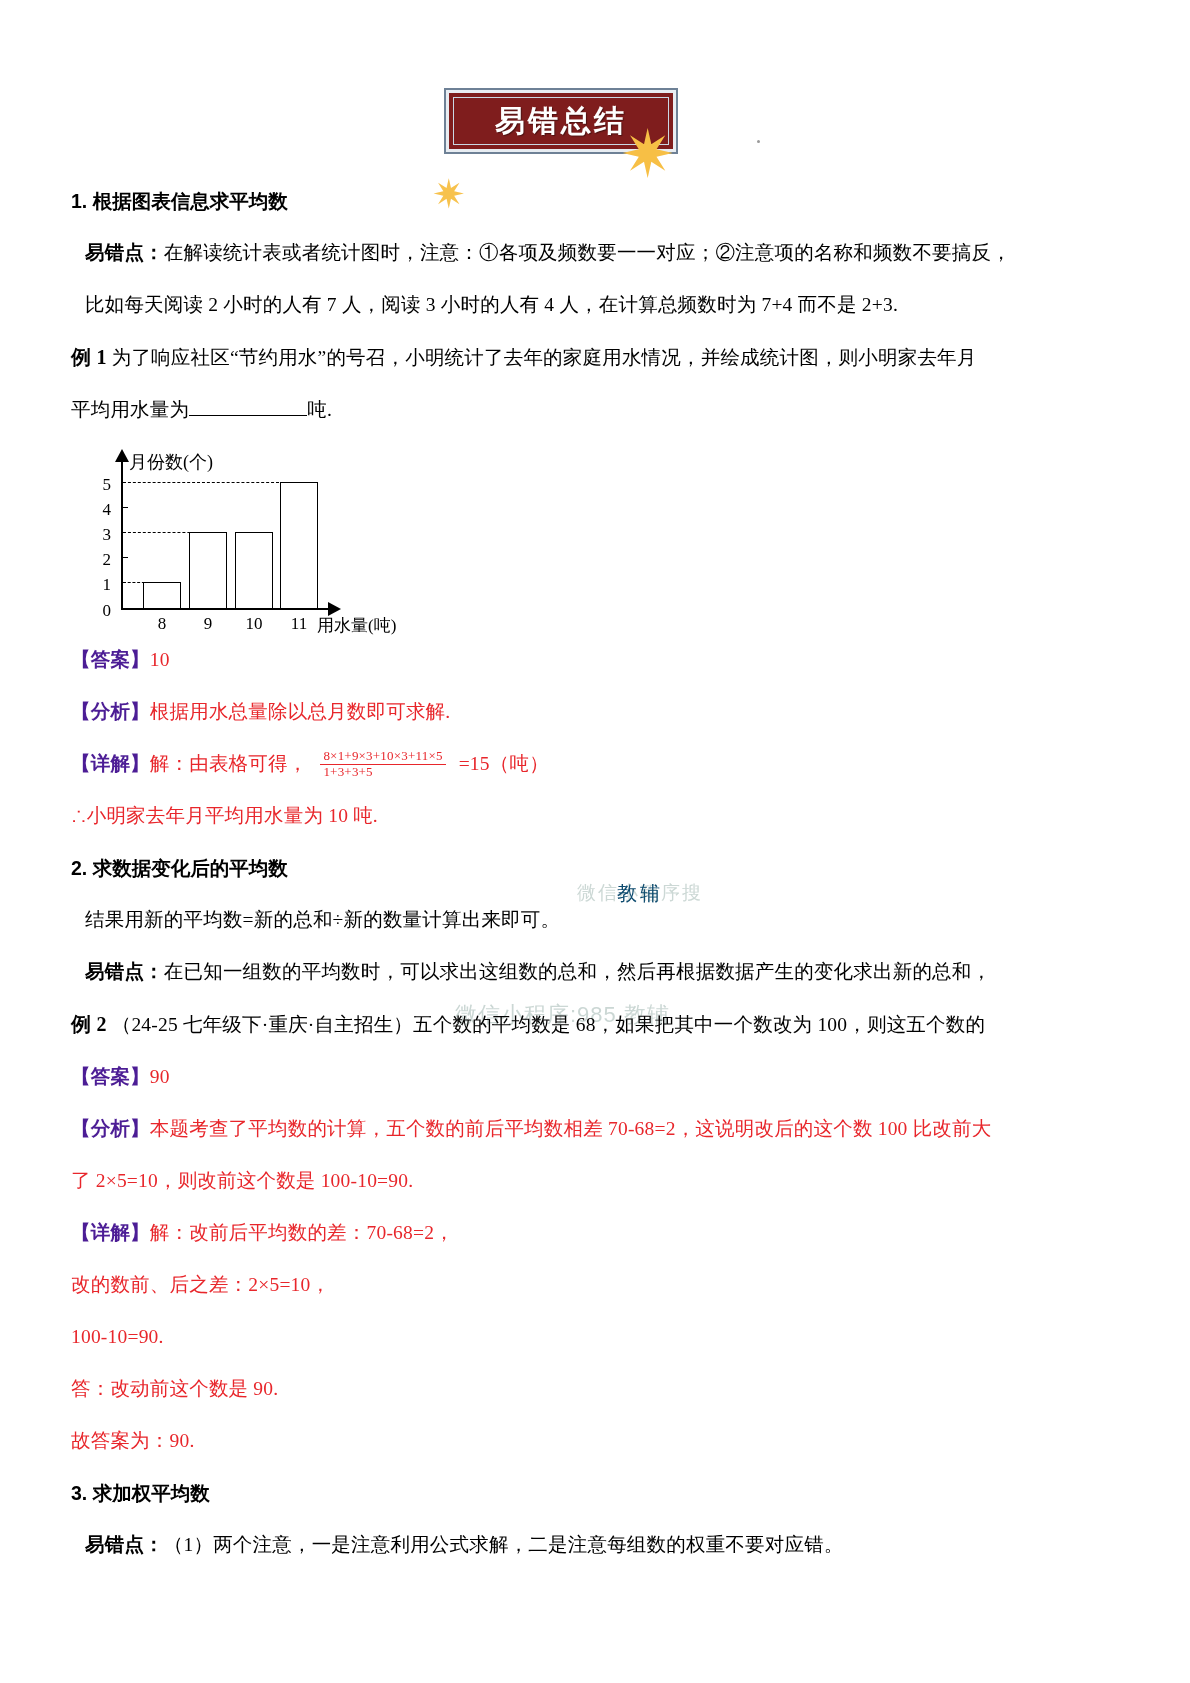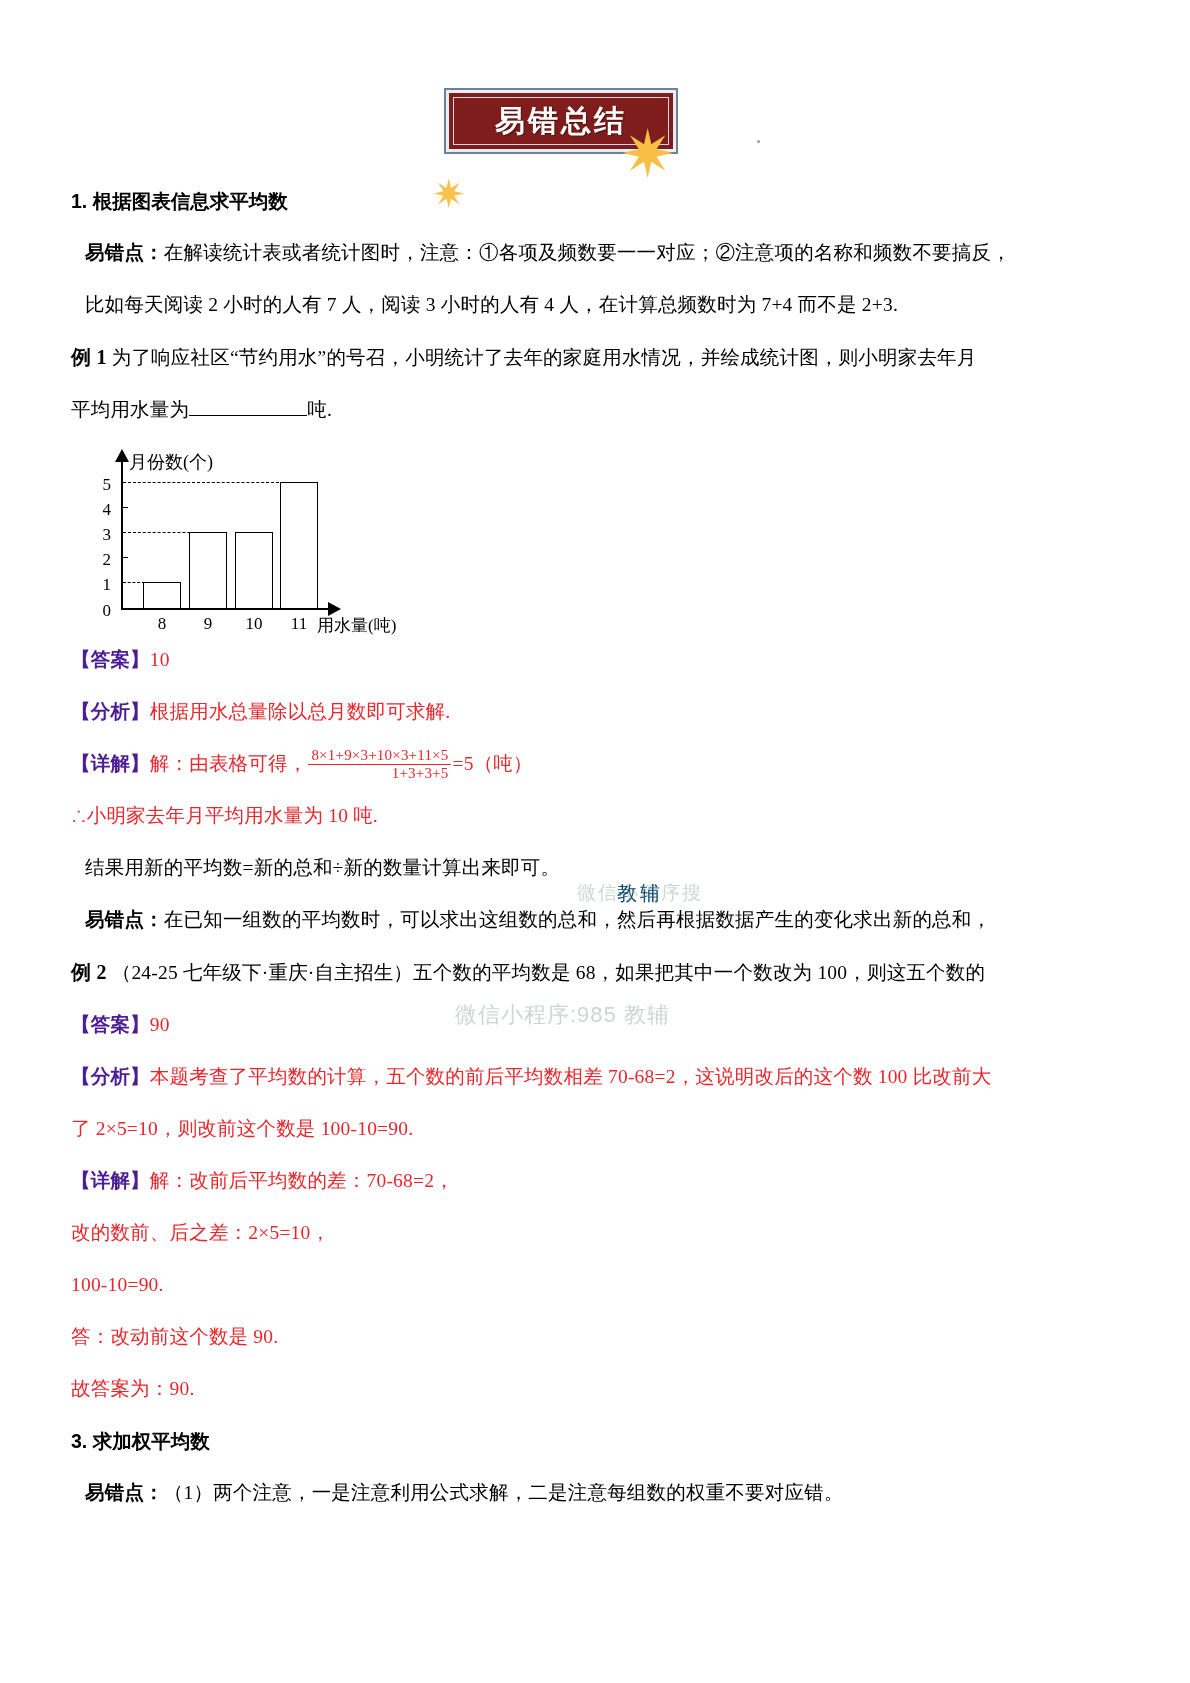--- a/index.html
+++ b/index.html
@@ -231,24 +231,24 @@
     position: absolute;
     top: 172px;
     font-size: 17px;
     transform: translateX(-50%);
   }
 
   
   .frac {
     display: inline-block;
     vertical-align: middle;
-    text-align: right;
-    font-size: 15px;
+    text-align: left;
+    font-size: 13px;
     line-height: 1.15;
-    margin: 0 1px;
+    margin: 0 13px;
     position: relative;
     top: -1px;
   }
   .frac .num { display: block; padding: 0 3px; }
   .frac .den { display: block; border-top: 1.4px solid #e8262b; padding: 0 3px; }
 
   
   .footer {
     position: absolute;
     left: 0;
@@ -336,27 +336,28 @@
 
     <p class="line">
       <span class="redtag">【答案】</span><span class="red">10</span>
     </p>
 
     <p class="line">
       <span class="redtag">【分析】</span><span class="red">根据用水总量除以总月数即可求解.</span>
     </p>
 
     <p class="line">
-      <span class="redtag">【详解】</span><span class="red">解：由表格可得，</span><span class="frac red"><span class="num">8×1+9×3+10×3+11×5</span><span class="den">1+3+3+5</span></span><span class="red">=5（吨）</span>
+      <span class="redtag">【详解】</span><span class="red">解：由表格可得，</span><span class="frac red"><span class="num">8×1+9×3+10×3+11×5</span><span class="den">1+3+3+5</span></span><span class="red">=15（吨）</span>
     </p>
 
     <p class="line">
       <span class="red">∴小明家去年月平均用水量为 10 吨.</span>
     </p>
 
+    <p class="sec-title">2. 求数据变化后的平均数</p>
 
     <p class="line indent">
       <span>结果用新的平均数=新的总和÷新的数量计算出来即可。</span>
     </p>
     <p class="line indent">
       <span class="bold">易错点：</span><span>在已知一组数的平均数时，可以求出这组数的总和，然后再根据数据产生的变化求出新的总和，</span>
     </p>
 
     <p class="line">
       <span class="ex-label">例 2</span>

